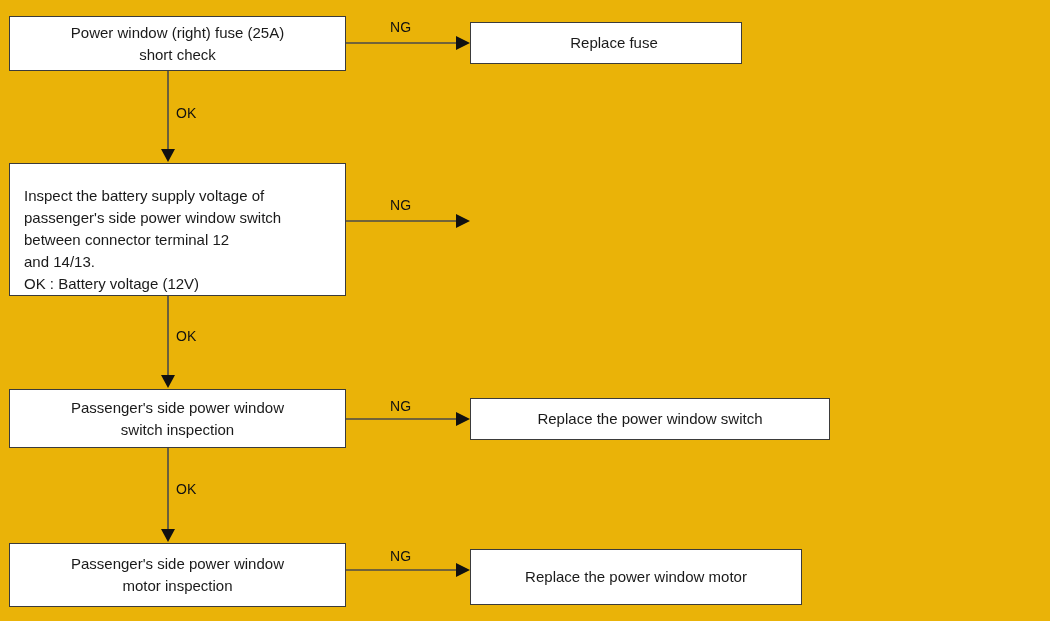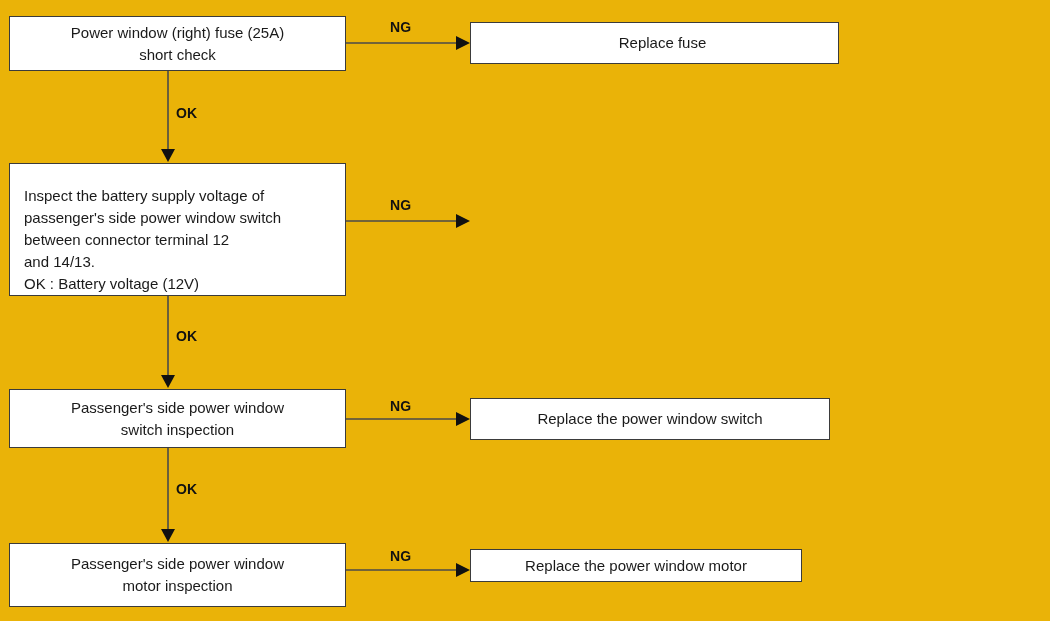--- a/index.html
+++ b/index.html
@@ -39,21 +39,21 @@
     text-align: center;
   }
   .node.left-align .node-text {
     text-align: left;
     padding-left: 14px;
     margin-top: 20px;
   }
   .edge-label {
     position: absolute;
     font-size: 14px;
-    font-weight: bold;
+    font-weight: normal;
     color: #111111;
     letter-spacing: 0.2px;
     white-space: nowrap;
   }
   .connector {
     position: absolute;
     pointer-events: none;
   }
   .connector svg {
     display: block;
@@ -79,21 +79,21 @@
   </div>
 
   <div class="connector" style="left:346px; top:30px; width:126px; height:26px;">
     <svg width="126" height="26" viewBox="0 0 126 26">
       <line class="conn-line" x1="0" y1="13" x2="112" y2="13"></line>
       <polygon class="conn-head" points="110,6 124,13 110,20"></polygon>
     </svg>
   </div>
   <div class="edge-label" style="left:390px; top:19px;">NG</div>
 
-  <div class="node center" style="left:470px; top:22px; width:369px; height:42px;padding-left:16px;">
+  <div class="node center" style="left:470px; top:22px; width:272px; height:42px;padding-left:16px;">
     <span class="node-text">Replace fuse</span>
   </div>
 
   <div class="connector" style="left:156px; top:71px; width:24px; height:92px;">
     <svg width="24" height="92" viewBox="0 0 24 92">
       <line class="conn-line" x1="12" y1="0" x2="12" y2="80"></line>
       <polygon class="conn-head" points="5,78 19,78 12,91"></polygon>
     </svg>
   </div>
   <div class="edge-label" style="left:176px; top:105px;">OK</div>
@@ -154,17 +154,17 @@
   </div>
 
   <div class="connector" style="left:346px; top:557px; width:126px; height:26px;">
     <svg width="126" height="26" viewBox="0 0 126 26">
       <line class="conn-line" x1="0" y1="13" x2="112" y2="13"></line>
       <polygon class="conn-head" points="110,6 124,13 110,20"></polygon>
     </svg>
   </div>
   <div class="edge-label" style="left:390px; top:548px;">NG</div>
 
-  <div class="node center" style="left:470px; top:549px; width:332px; height:33px;">
+  <div class="node center" style="left:470px; top:549px; width:332px; height:56px;">
     <span class="node-text">Replace the power window motor</span>
   </div>
 
 </div>
 
 </body></html>

